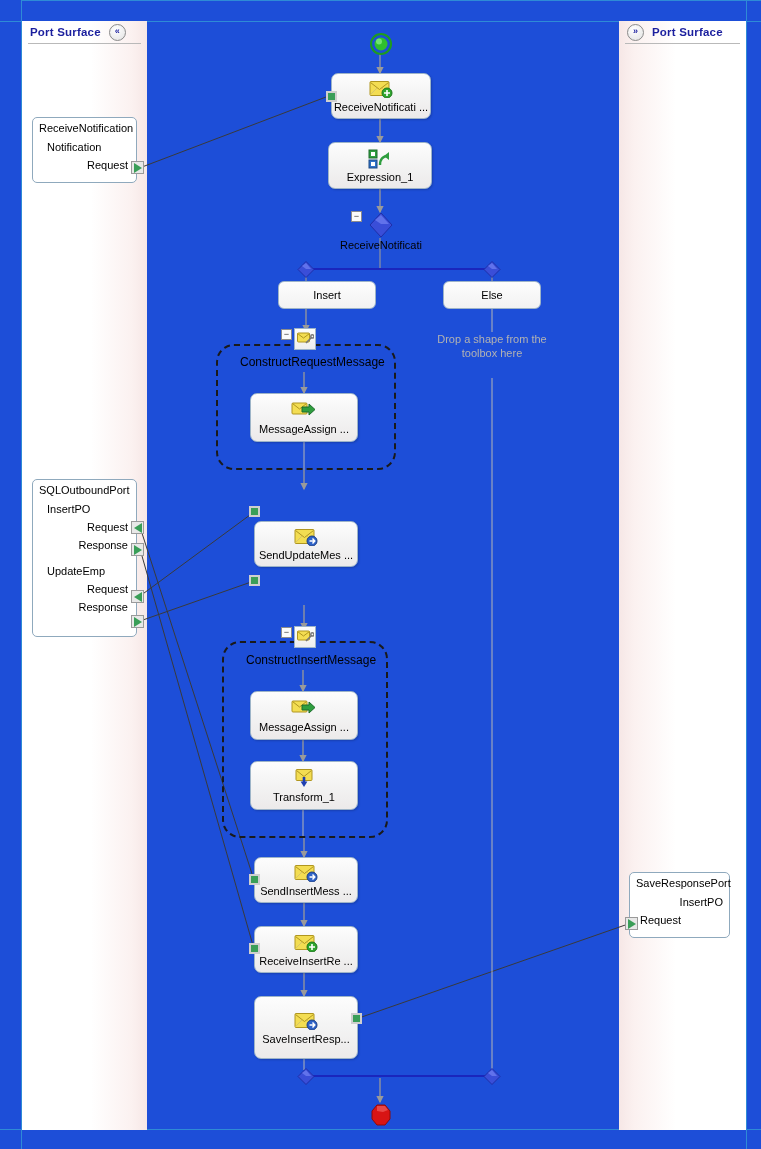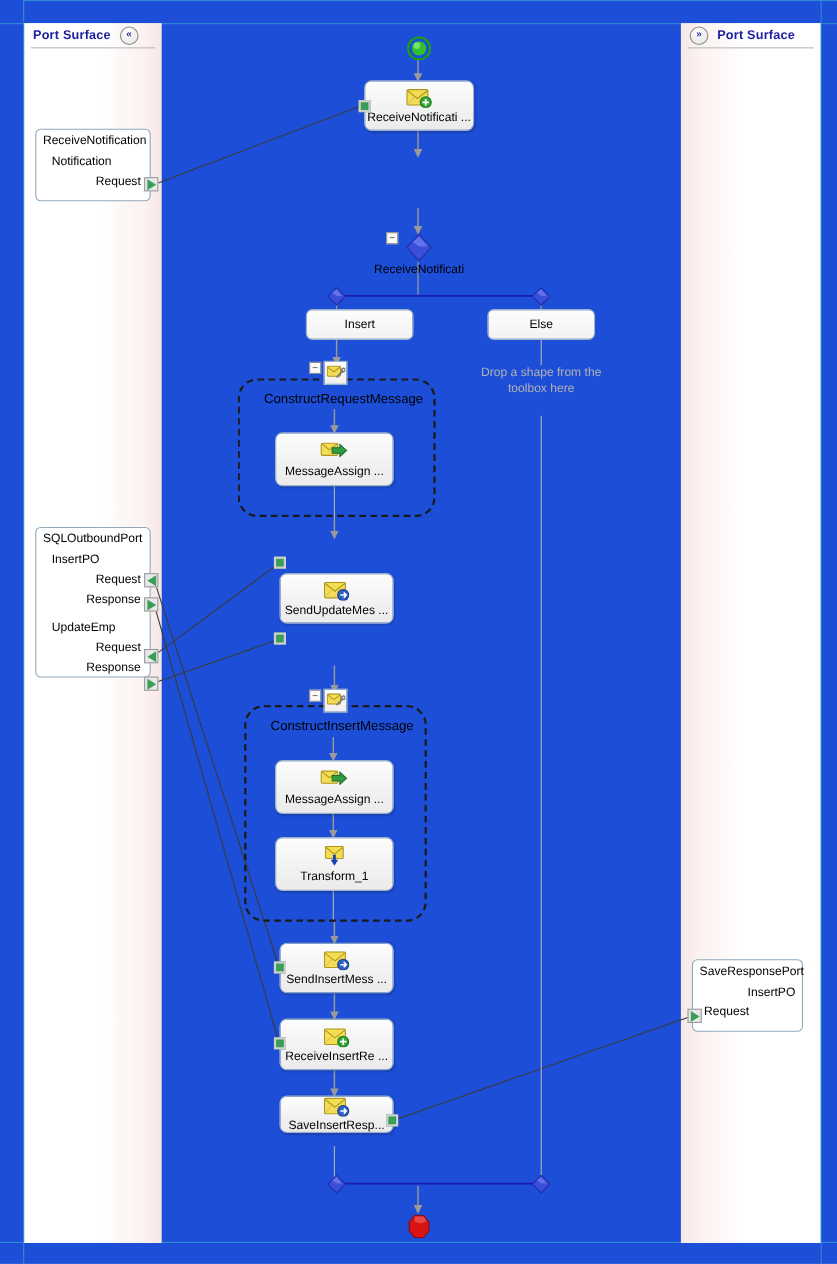--- a/index.html
+++ b/index.html
@@ -317,21 +317,21 @@
 
   <div class="port-box" style="left:32px; top:117px; width:105px; height:66px;">
     <div class="port-name">ReceiveNotification</div>
     <div class="port-optype">Notification</div>
     <div class="port-op">Request</div>
   </div>
   <div class="port-conn" style="left:131px; top:161px;">
     <span class="tri tri-right"></span>
   </div>
 
-  <div class="port-box" style="left:32px; top:479px; width:105px; height:137px;">
+  <div class="port-box" style="left:32px; top:479px; width:105px; height:158px;">
     <div class="port-name">SQLOutboundPort</div>
     <div class="port-optype">InsertPO</div>
     <div class="port-op">Request</div>
     <div class="port-op">Response</div>
     <div class="port-optype" style="margin-top:14px;">UpdateEmp</div>
     <div class="port-op">Request</div>
     <div class="port-op">Response</div>
   </div>
   <div class="port-conn" style="left:131px; top:521px;">
     <span class="tri tri-left"></span>
@@ -370,20 +370,33 @@
         <path d="M1.5 2.5 L10.5 9.5 L19.5 2.5" fill="none" stroke="#b09620"></path>
         <path d="M1.5 14.5 L8 8 M19.5 14.5 L13 8" fill="none" stroke="#d6c56a"></path>
         <circle cx="18" cy="13" r="5" fill="#2fa62f" stroke="#1d761d"></circle>
         <path d="M18 10 v6 M15 13 h6" stroke="#ffffff" stroke-width="1.6"></path>
       </svg>
     </div>
     <div class="lbl">ReceiveNotificati ...</div>
   </div>
   <div class="anchor" style="left:326px; top:91px;"></div>
 
+  <div class="shape" style="left:328px; top:142px; width:104px; height:47px;">
+    <div class="ico">
+      <svg width="26" height="20" viewBox="0 0 26 20">
+        <rect x="2" y="1" width="8" height="8" fill="#2f9e3f" stroke="#1d6d2c"></rect>
+        <rect x="4" y="3" width="4" height="4" fill="#ffffff"></rect>
+        <rect x="2" y="11" width="8" height="8" fill="#2f71c8" stroke="#1d4a85"></rect>
+        <rect x="4" y="13" width="4" height="4" fill="#ffffff"></rect>
+        <path d="M13 16 C13 7, 20 7, 21 7" fill="none" stroke="#2f9e3f" stroke-width="2.4"></path>
+        <path d="M22 3 L22 11 L17 7 z" fill="#2f9e3f"></path>
+      </svg>
+    </div>
+    <div class="lbl">Expression_1</div>
+  </div>
 
   <div class="collapse" style="left:351px; top:211px;">−</div>
   <div class="diamond" style="left:369px; top:212px;">
     <svg width="24" height="26" viewBox="0 0 24 26">
       <polygon points="12,1 23,13 12,25 1,13" fill="#3a4ed8" stroke="#1f2ea8"></polygon>
       <polygon points="12,3 20,12 12,12 6,8" fill="#6c7cf0" opacity="0.8"></polygon>
     </svg>
   </div>
   <div style="position:absolute; left:330px; top:239px; width:102px; text-align:center; font-size:11px;">ReceiveNotificati</div>
 
@@ -504,21 +517,21 @@
         <path d="M1.5 2.5 L10.5 9.5 L19.5 2.5" fill="none" stroke="#b09620"></path>
         <path d="M1.5 14.5 L8 8 M19.5 14.5 L13 8" fill="none" stroke="#d6c56a"></path>
         <circle cx="18" cy="13" r="5" fill="#2fa62f" stroke="#1d761d"></circle>
         <path d="M18 10 v6 M15 13 h6" stroke="#ffffff" stroke-width="1.6"></path>
       </svg>
     </div>
     <div class="lbl">ReceiveInsertRe ...</div>
   </div>
   <div class="anchor" style="left:249px; top:943px;"></div>
 
-  <div class="shape" style="left:254px; top:996px; width:104px; height:34px;">
+  <div class="shape" style="left:254px; top:996px; width:104px; height:63px;">
     <div class="ico">
       <svg width="24" height="18" viewBox="0 0 24 18">
         <rect x="1" y="1.5" width="19" height="14" rx="1" fill="#f3dd52" stroke="#b09620"></rect>
         <path d="M1.5 2.5 L10.5 9.5 L19.5 2.5" fill="none" stroke="#b09620"></path>
         <path d="M1.5 14.5 L8 8 M19.5 14.5 L13 8" fill="none" stroke="#d6c56a"></path>
         <circle cx="18" cy="13" r="5" fill="#2f63c8" stroke="#1b3e85"></circle>
         <path d="M15.5 13 h5 M18.5 10.6 L20.8 13 L18.5 15.4" stroke="#ffffff" stroke-width="1.4" fill="none"></path>
       </svg>
     </div>
     <div class="lbl">SaveInsertResp...</div>

